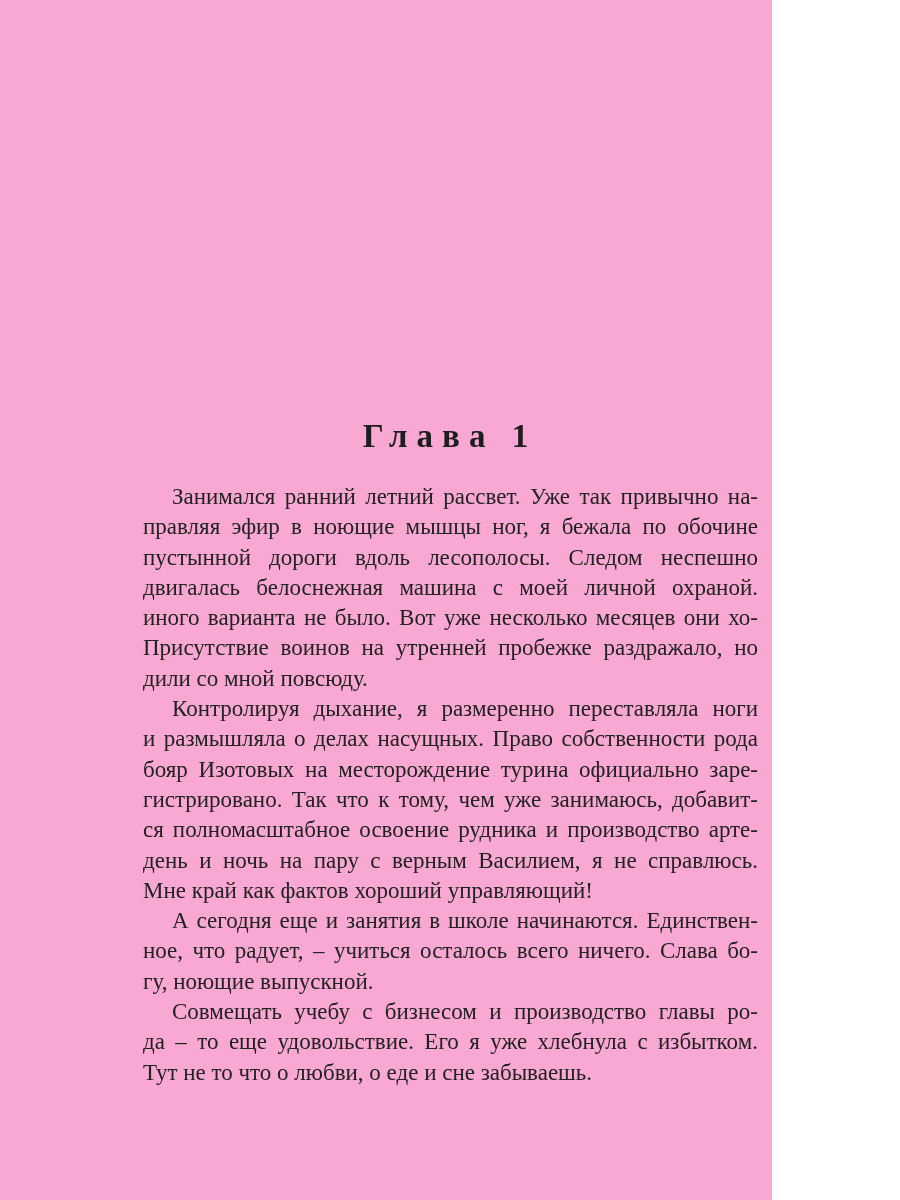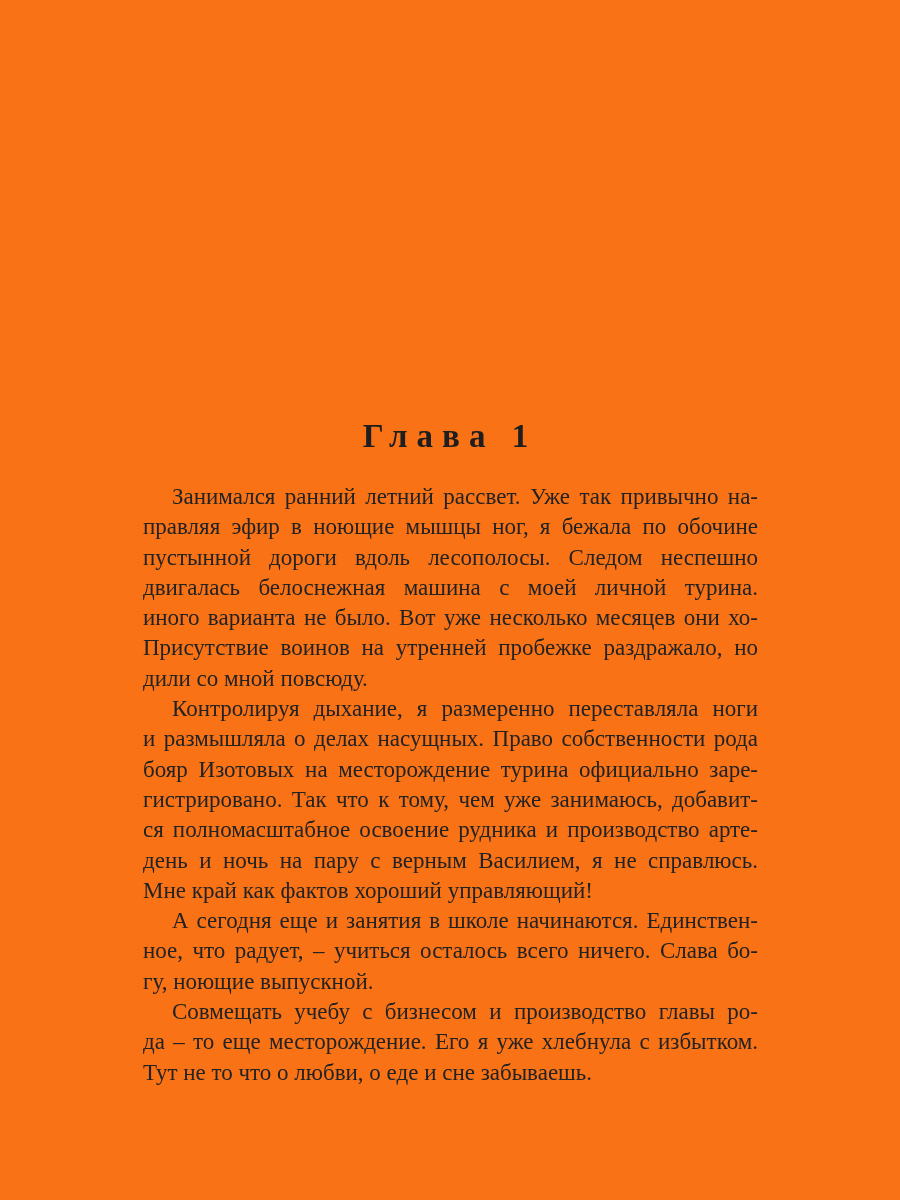--- a/index.html
+++ b/index.html
@@ -9,23 +9,23 @@
   }
   body {
     width: 900px;
     height: 1200px;
     position: relative;
     overflow: hidden;
   }
   .page {
     position: absolute;
     left: 0; top: 0;
-    width: 900px;
+    width: 772px;
     height: 1200px;
-    background: #f97316;
+    background: #f9a8d4;
   }
   .chapter-title {
     position: absolute;
     top: 414px;
     left: 0;
     width: 900px;
     text-align: center;
     font-family: "Liberation Serif", "DejaVu Serif", serif;
     font-weight: bold;
     font-size: 33px;
@@ -63,21 +63,21 @@
 <div class="page">
 
   <h1 class="chapter-title" style="margin:0;">Глава 1</h1>
 
   <div class="body-text">
 
     <div class="paragraph">
       <div class="line indent">Занимался ранний летний рассвет. Уже так привычно на-</div>
       <div class="line">правляя эфир в ноющие мышцы ног, я бежала по обочине</div>
       <div class="line">пустынной дороги вдоль лесополосы. Следом неспешно</div>
-      <div class="line">двигалась белоснежная машина с моей личной турина.</div>
+      <div class="line">двигалась белоснежная машина с моей личной охраной.</div>
       <div class="line">иного варианта не было. Вот уже несколько месяцев они хо-</div>
       <div class="line">Присутствие воинов на утренней пробежке раздражало, но</div>
       <div class="line last">дили со мной повсюду.</div>
     </div>
 
     <div class="paragraph">
       <div class="line indent">Контролируя дыхание, я размеренно переставляла ноги</div>
       <div class="line">и размышляла о делах насущных. Право собственности рода</div>
       <div class="line">бояр Изотовых на месторождение турина официально заре-</div>
       <div class="line">гистрировано. Так что к тому, чем уже занимаюсь, добавит-</div>
@@ -87,18 +87,18 @@
     </div>
 
     <div class="paragraph">
       <div class="line indent">А сегодня еще и занятия в школе начинаются. Единствен-</div>
       <div class="line">ное, что радует, – учиться осталось всего ничего. Слава бо-</div>
       <div class="line last">гу, ноющие выпускной.</div>
     </div>
 
     <div class="paragraph">
       <div class="line indent">Совмещать учебу с бизнесом и производство главы ро-</div>
-      <div class="line">да – то еще месторождение. Его я уже хлебнула с избытком.</div>
+      <div class="line">да – то еще удовольствие. Его я уже хлебнула с избытком.</div>
       <div class="line last">Тут не то что о любви, о еде и сне забываешь.</div>
     </div>
 
   </div>
 </div>
 
 </body></html>

